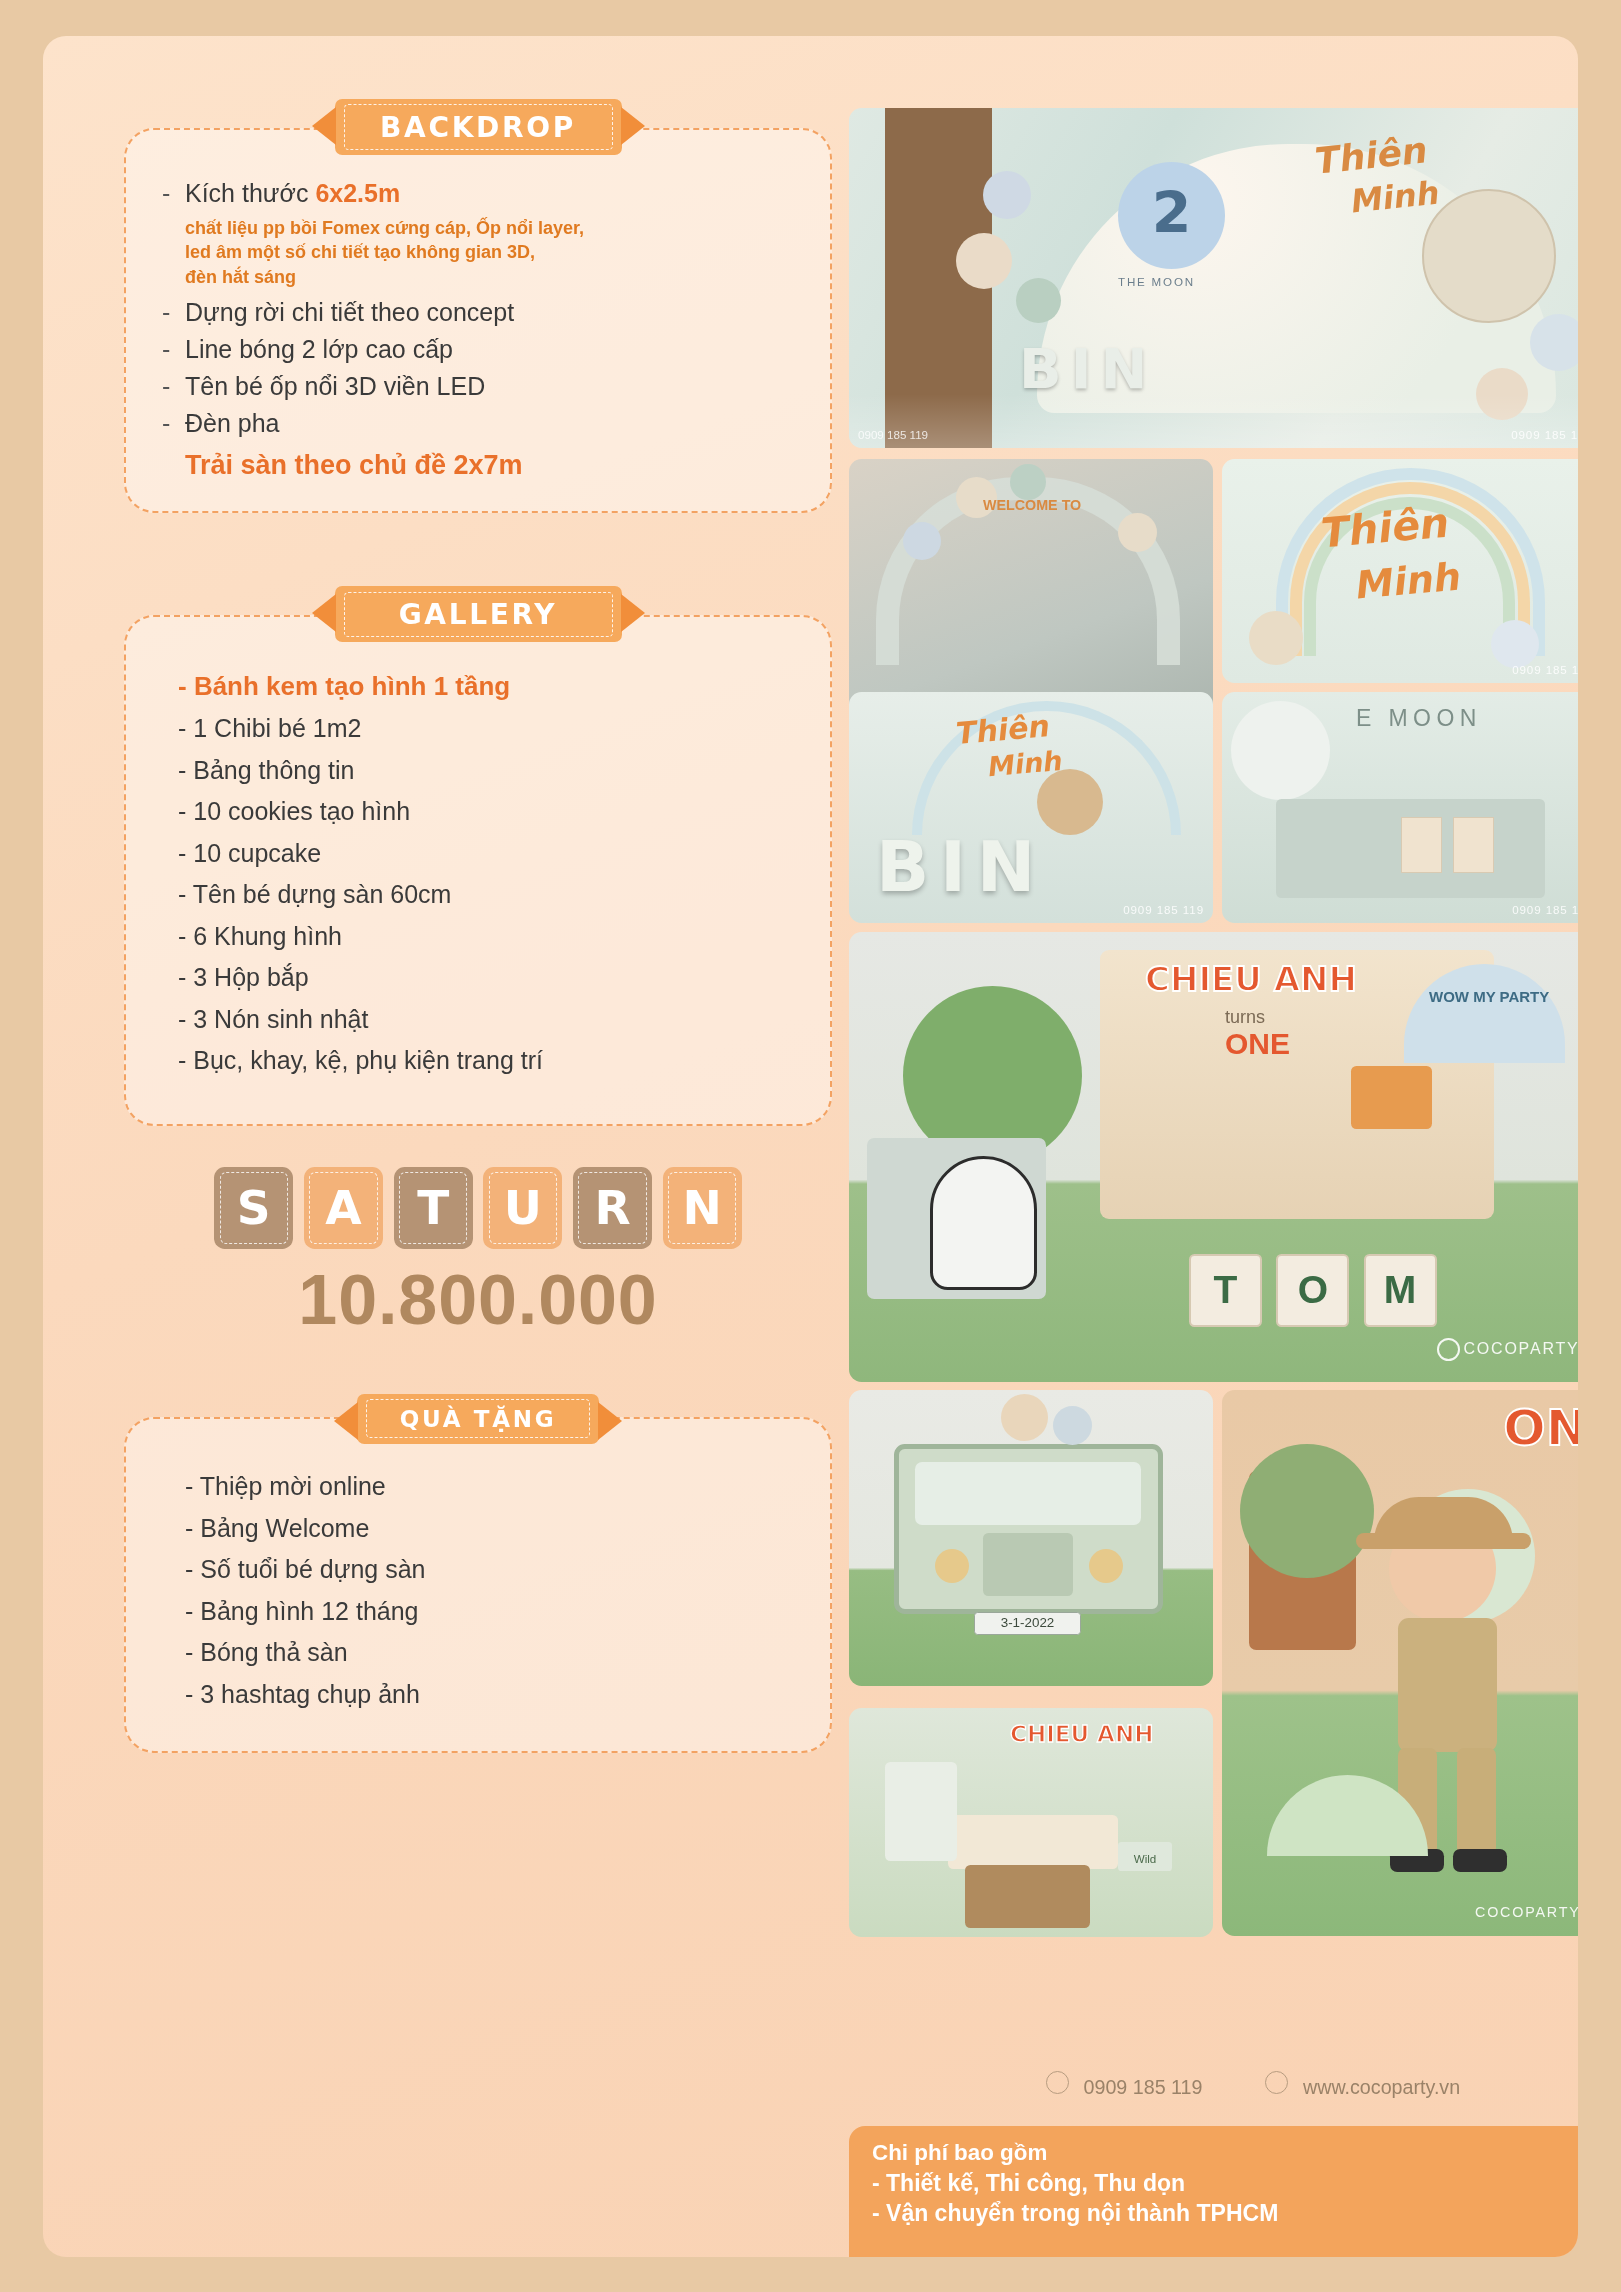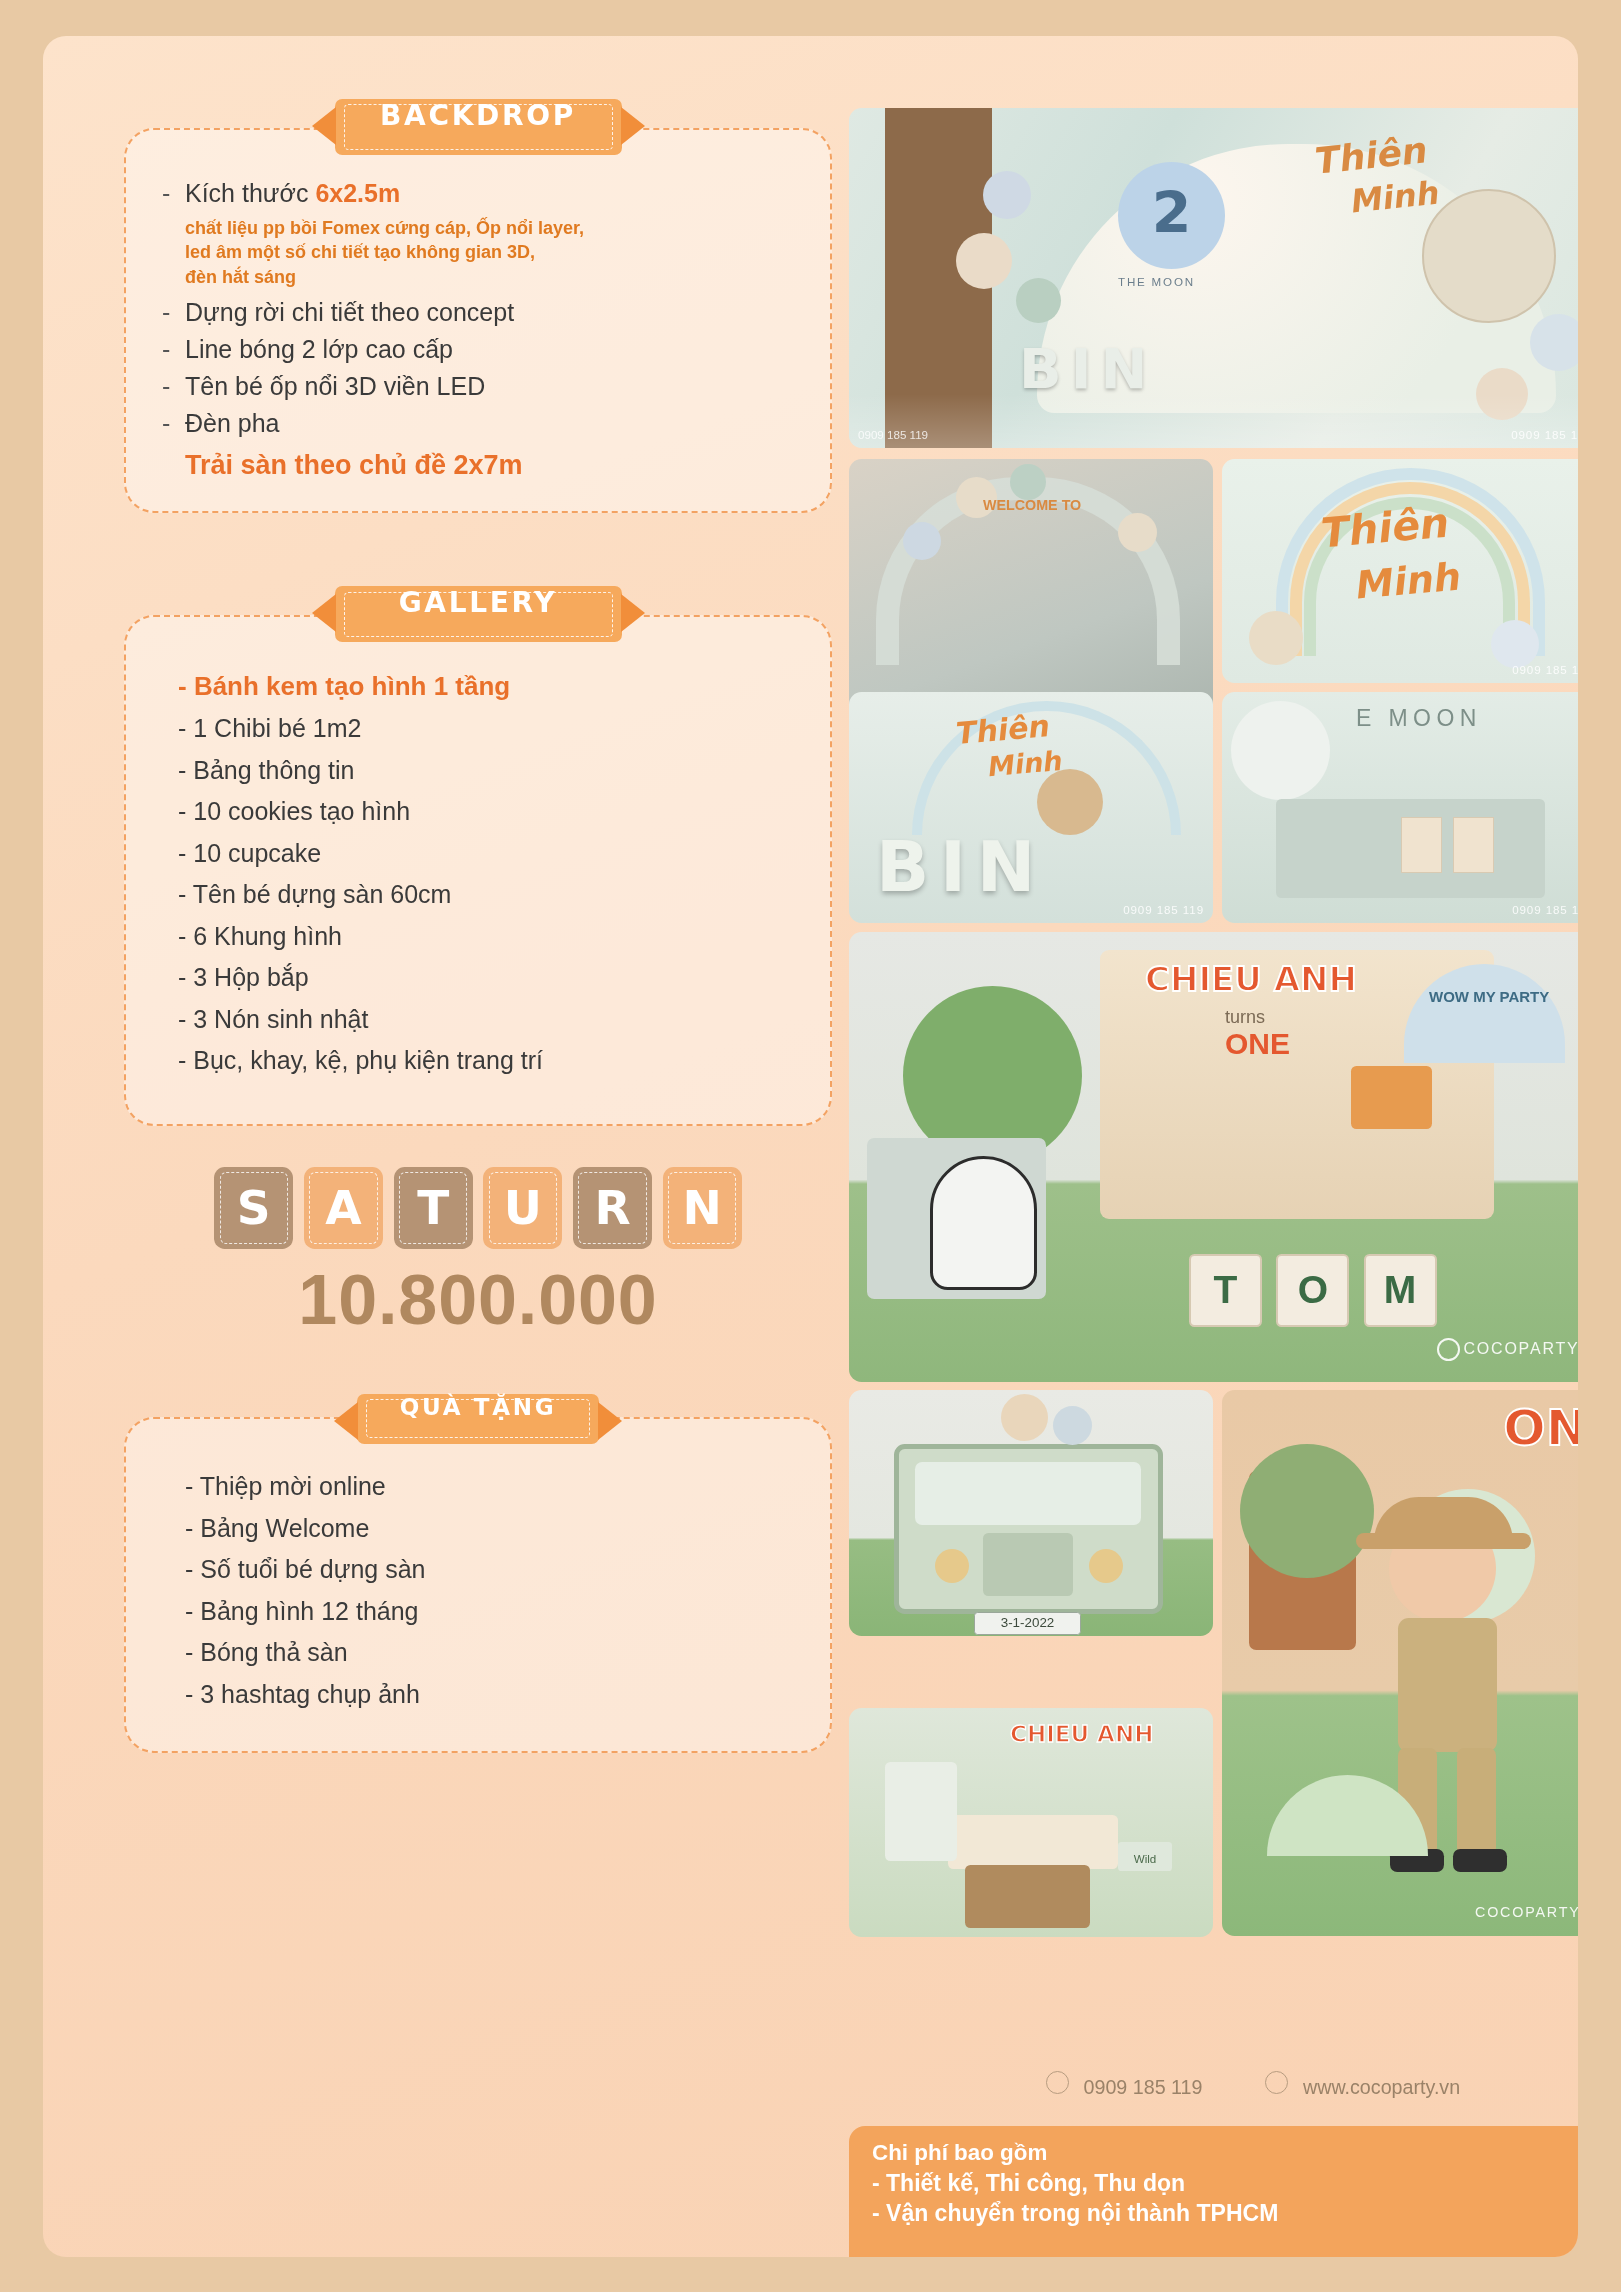--- a/index.html
+++ b/index.html
@@ -19,21 +19,21 @@
   }
   
   .left { position:absolute; left:81px; top:63px; width:708px; }
 
   .ribbon {
     position:relative;
     width:287px; height:56px;
     margin:0 auto 0 auto;
     background:#f6a95c;
     border-radius:7.2px;
-    display:flex; justify-content:center;
+    display:flex; align-items:center; justify-content:center;
     color:#fff; font-size:28px; letter-spacing:2.7px; font-weight:bold;
     font-family:"DejaVu Sans", sans-serif;
     z-index:5;
   }
   .ribbon:before, .ribbon:after{
     content:""; position:absolute; top:8px;
     width:0;height:0;
     border-top:19.7px solid transparent;
     border-bottom:19.7px solid transparent;
   }
@@ -325,21 +325,21 @@
       <div style="position:absolute;left:81px;top:224px;width:107px;height:134px;border-radius:54px 54px 18px 18px;background:#f3f4f2;border:3.6px solid #2c2c2c;"></div>
       <div style="position:absolute;left:502px;top:134px;width:81px;height:63px;background:#e79b4f;border-radius:5.4px;"></div>
       <div style="position:absolute;left:340px;top:322px;display:flex;gap:14.3px;">
         <div style="width:73px;height:73px;background:#f3ece0;border:2.7px solid #d6c9b2;border-radius:5.4px;color:#3b6b45;font-size:39px;font-weight:bold;text-align:center;line-height:68px;">T</div>
         <div style="width:73px;height:73px;background:#f3ece0;border:2.7px solid #d6c9b2;border-radius:5.4px;color:#3b6b45;font-size:39px;font-weight:bold;text-align:center;line-height:68px;">O</div>
         <div style="width:73px;height:73px;background:#f3ece0;border:2.7px solid #d6c9b2;border-radius:5.4px;color:#3b6b45;font-size:39px;font-weight:bold;text-align:center;line-height:68px;">M</div>
       </div>
       <div style="position:absolute;right:21.5px;bottom:21.5px;color:rgba(255,255,255,.9);font-size:16px;letter-spacing:1.8px;"><span class="circ" style="width:23px;height:23px;border-width:2.7px;border-color:rgba(255,255,255,.9)"></span><span>COCOPARTY</span></div>
     </div>
 
-    <div class="ph" style="left:0;top:1282px;width:364px;height:246px;background:linear-gradient(180deg,#e9eae5 0%,#e4e7e0 60%,#97bd83 61%,#8ab577 100%);">
+    <div class="ph" style="left:0;top:1282px;width:364px;height:296px;background:linear-gradient(180deg,#e9eae5 0%,#e4e7e0 60%,#97bd83 61%,#8ab577 100%);">
       <div style="position:absolute;left:45px;top:54px;width:269px;height:170px;background:#cfdcc9;border:5.4px solid #9fb59a;border-radius:10.7px;"></div>
       <div style="position:absolute;left:66px;top:72px;width:226px;height:63px;background:#e6eee6;border-radius:7.2px;"></div>
       <div style="position:absolute;left:134px;top:143px;width:90px;height:63px;background:#b9c9b3;border-radius:5.4px;"></div>
       <div style="position:absolute;left:86px;top:159px;width:34px;height:34px;border-radius:50%;background:#e6c98b;"></div>
       <div style="position:absolute;left:240px;top:159px;width:34px;height:34px;border-radius:50%;background:#e6c98b;"></div>
       <div style="position:absolute;left:125px;top:222px;width:107px;height:23px;background:#f0f2ee;border:1.8px solid #9aa79a;border-radius:3.6px;color:#3c4a3c;font-size:13.4px;text-align:center;line-height:19.7px;">3-1-2022</div>
       <div class="bl" style="left:152px;top:3.6px;width:47px;height:47px;background:#e9d6bb;"></div>
       <div class="bl" style="left:204px;top:16px;width:39px;height:39px;background:#cdd9e0;"></div>
       <div class="wm"></div>
     </div>

